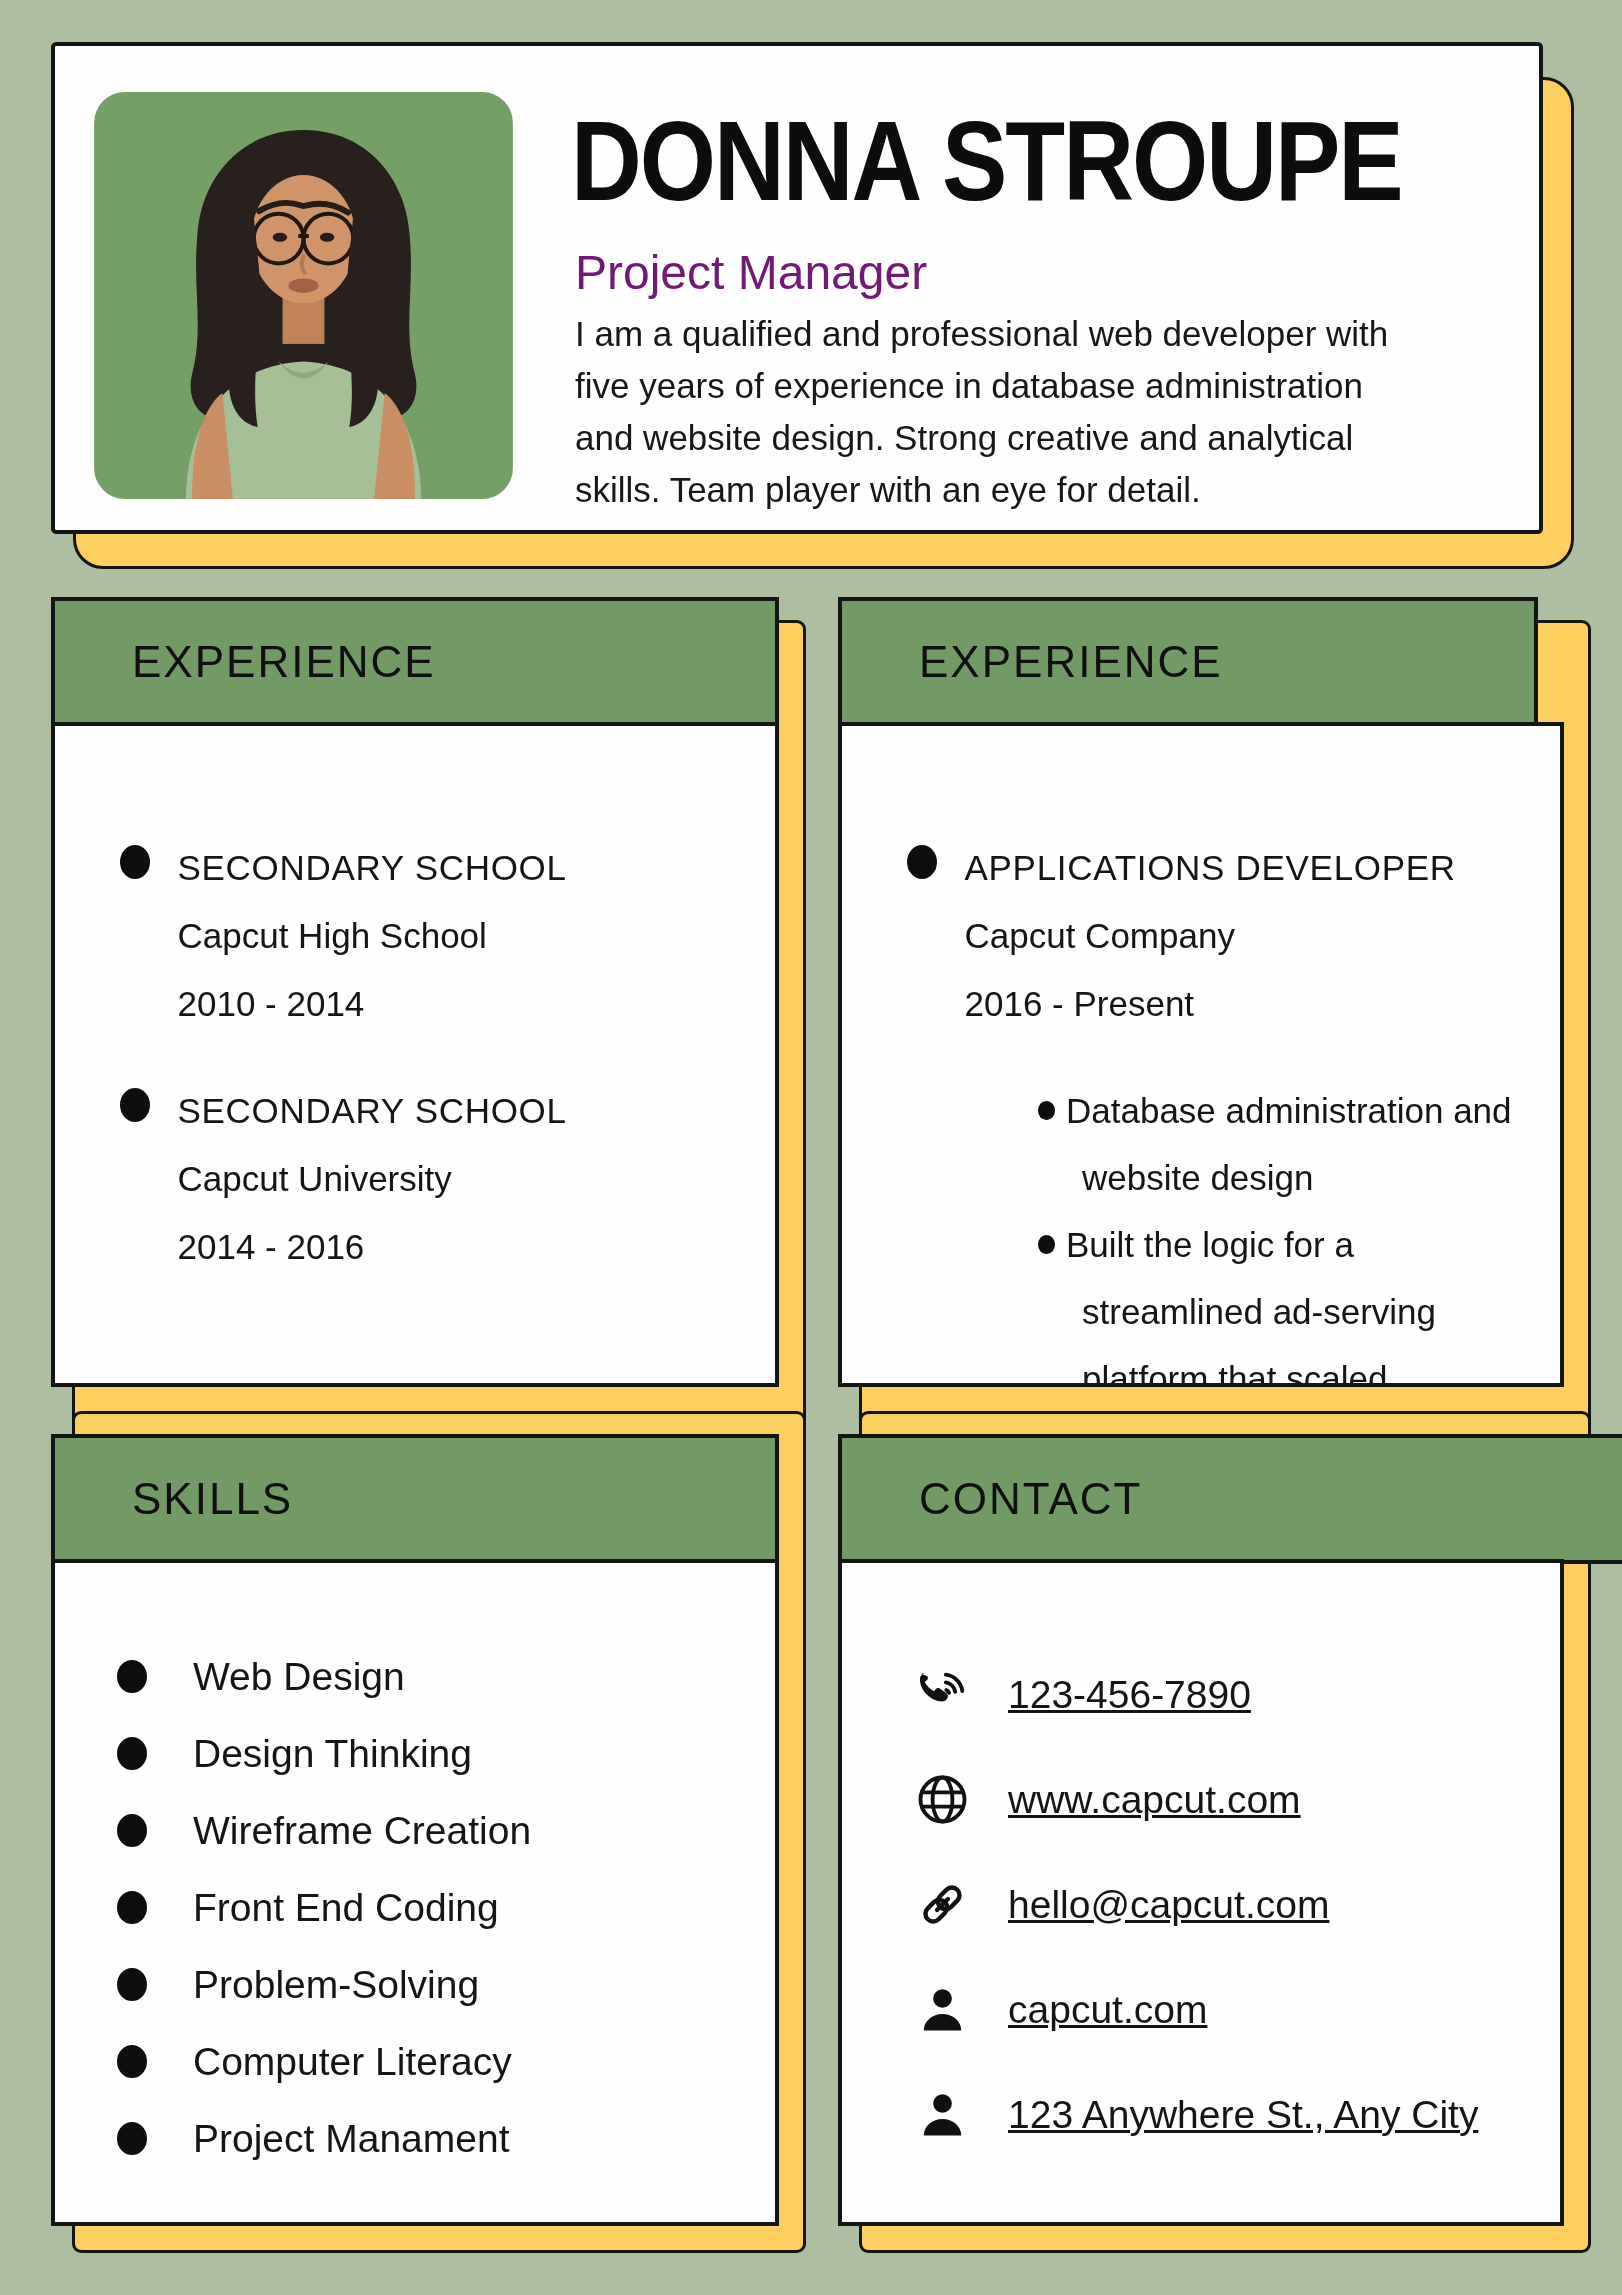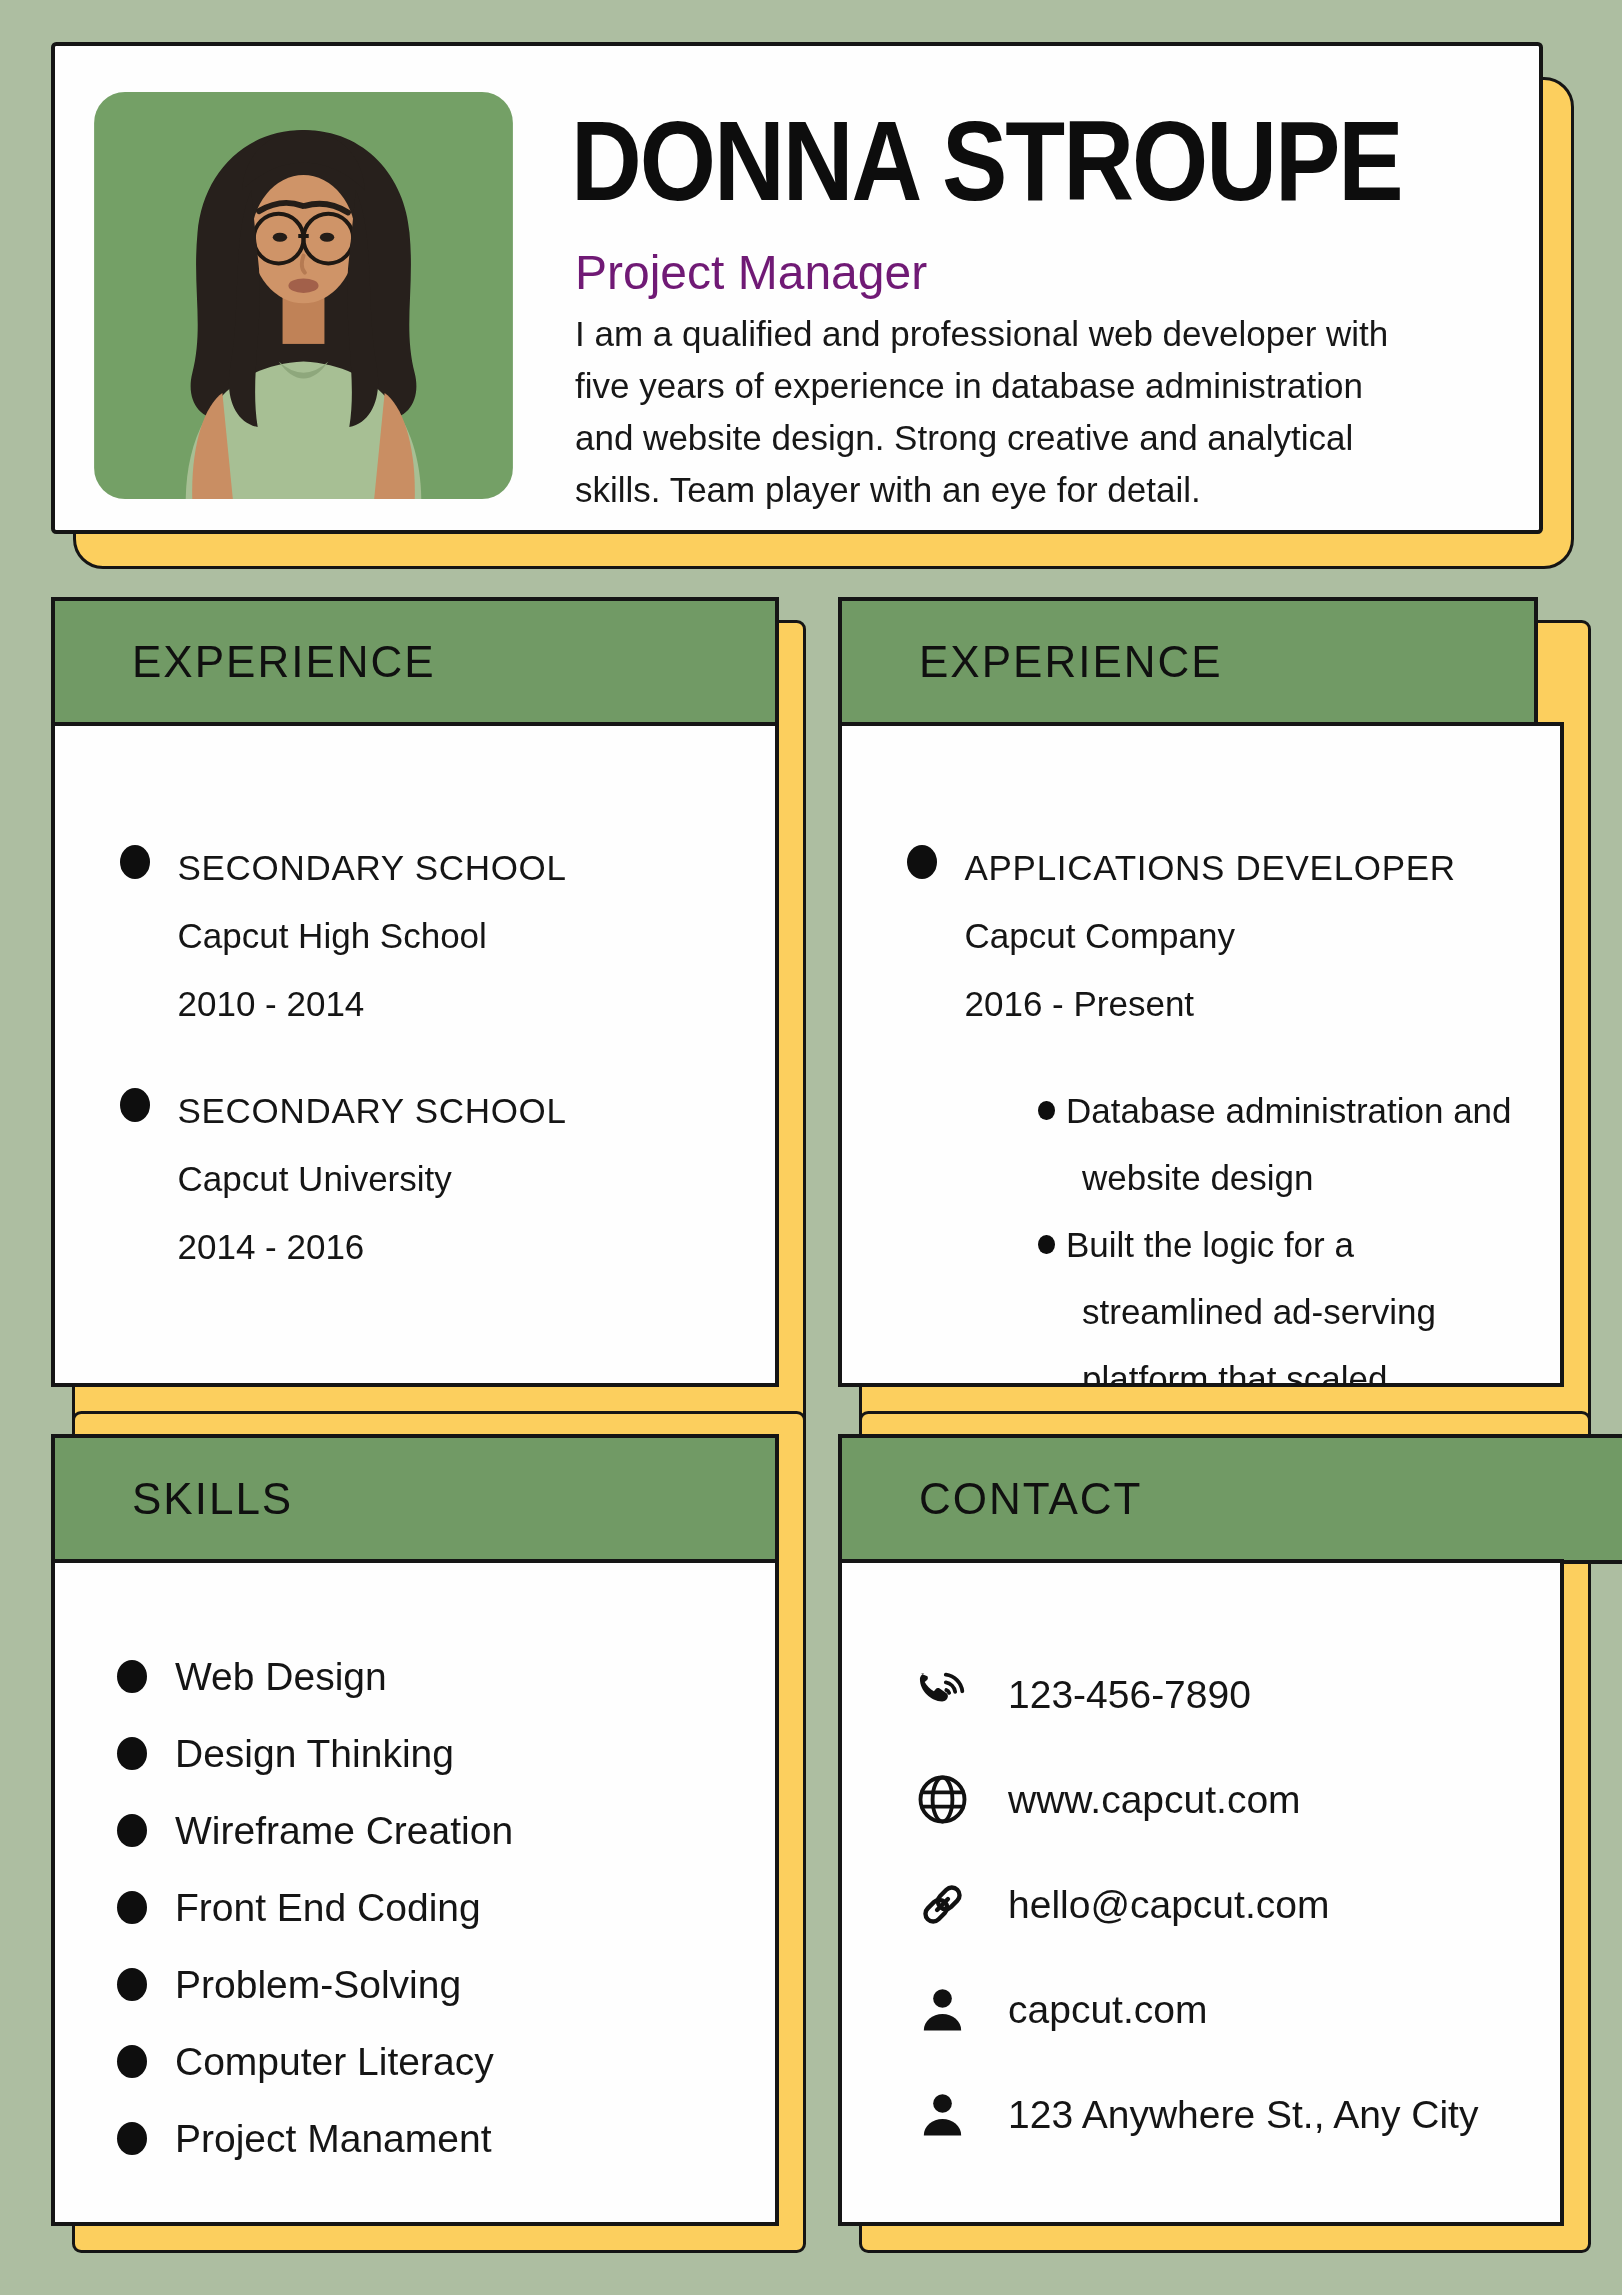--- a/index.html
+++ b/index.html
@@ -46,26 +46,26 @@
   .entry-lines .caps{letter-spacing:0.7px;}
 
   .sub-list{margin:3.9px 0 0 131px;}
   .sub-row{display:flex;gap:11px;}
   .subdot{width:17px;height:19.6px;border-radius:50%;background:#0e0e0e;flex:none;margin-top:23.6px;}
   .sub-text{font-size:35px;line-height:67px;white-space:nowrap;color:#151515;}
   .sub-cont{margin-left:44px;}
 
   
   .skills-list{padding:75px 19.6px 0 62px;}
-  .skill{display:flex;align-items:center;gap:28px;height:77px;}
+  .skill{display:flex;align-items:center;gap:46px;height:77px;}
   .skill .bigdot{margin-top:0;width:30px;height:33px;}
   .skill-label{font-size:39px;white-space:nowrap;color:#151515;}
 
   
-  .contact-list{padding:79px 13px 0 71px;}
+  .contact-list{padding:79px 13px 0 71px;text-decoration:underline;}
   .citem{display:flex;align-items:center;gap:37px;height:105px;}
   .cicon{width:58px;height:58px;flex:none;display:flex;align-items:center;justify-content:center;}
   .citem-label{font-size:39px;white-space:nowrap;color:#151515;}
 </style>
 </head>
 <body>
 
 <div class="page">
 
   <div class="ycard y-header"></div>

